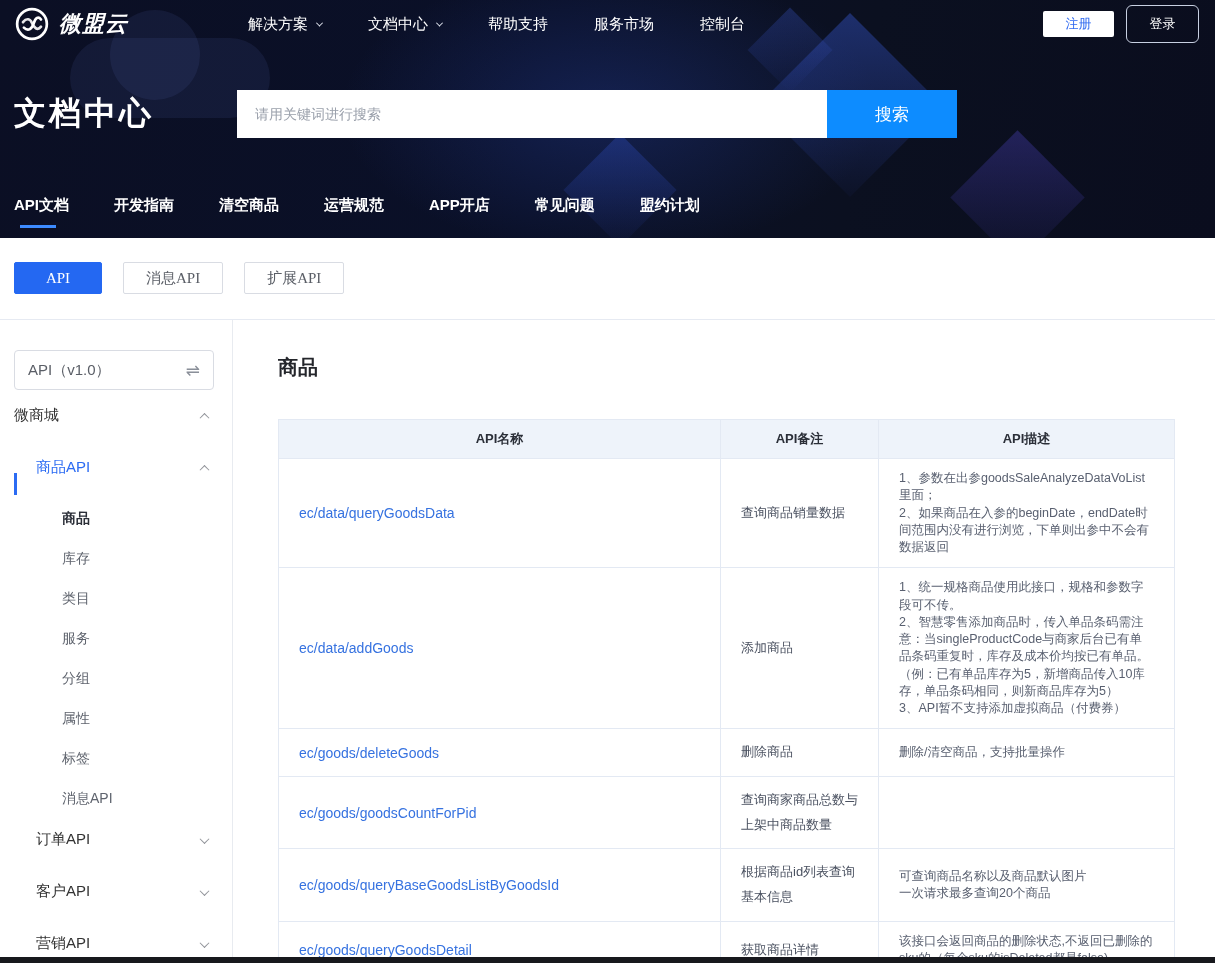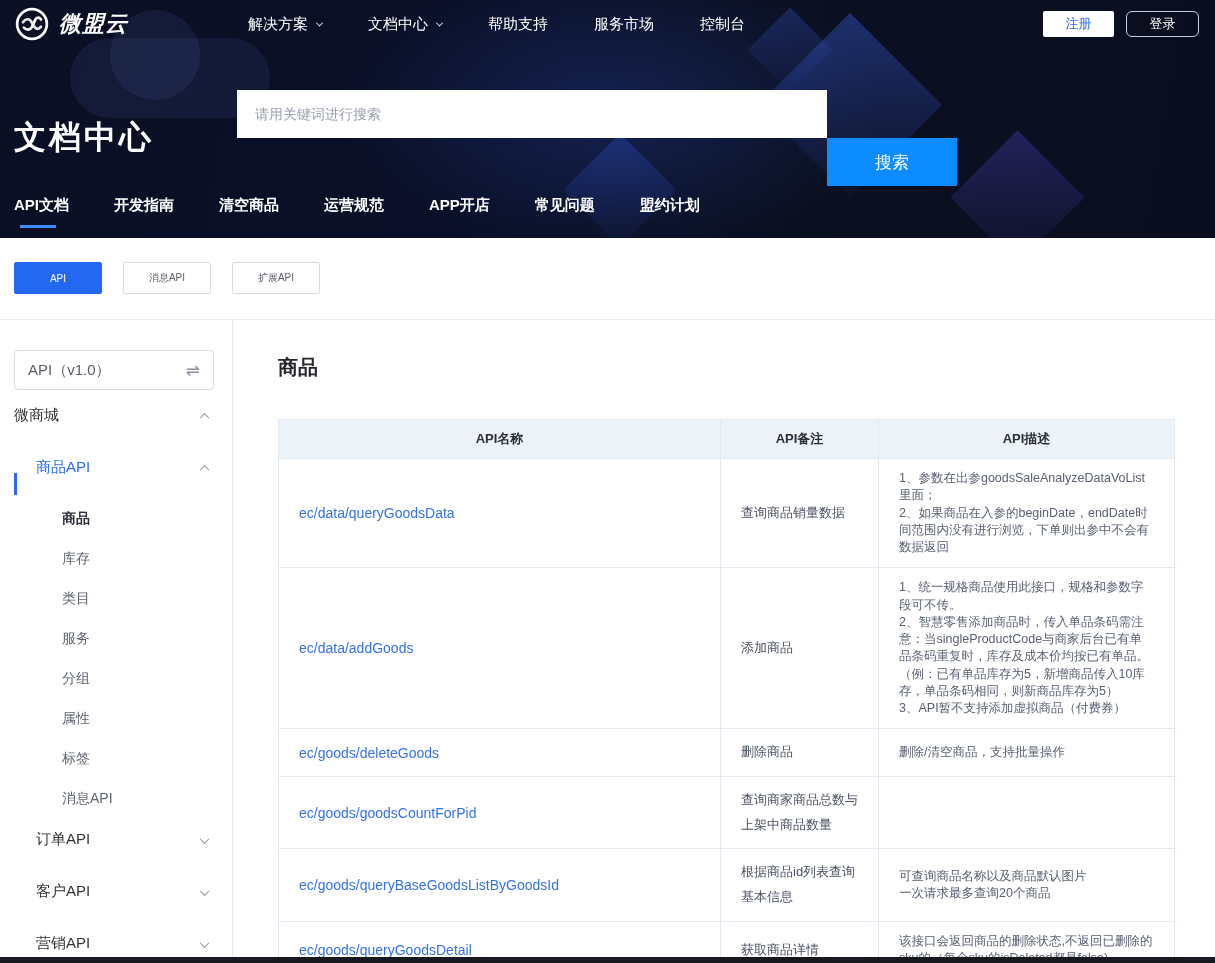--- a/index.html
+++ b/index.html
@@ -32,53 +32,53 @@
     height:48px; padding:0 16px 0 14px; }
   .brand { display:flex; align-items:center; gap:9px; color:#fff; cursor:pointer; }
   .brand svg { display:block; }
   .brand-text { font-size:22px; font-weight:bold; letter-spacing:1px;font-style:italic; }
   .nav-items { display:flex; align-items:center; margin-left:120px; gap:46px; }
   .nav-item { display:flex; align-items:center; gap:9px; color:#fff; font-size:15px;
     cursor:pointer; text-decoration:none;text-align:center; }
   .nav-right { margin-left:auto; display:flex; align-items:center; gap:12px; }
   .btn-register { width:71px; height:26px; border:none; border-radius:2px; background:#fff;
     color:#2e68f0; font-size:13px; cursor:pointer; font-family:inherit; }
-  .btn-login { width:73px; height:26px; border:1px solid #c8d0e2; border-radius:6px;
+  .btn-login { width:73px; height:38px; border:1px solid #c8d0e2; border-radius:6px;
     background:transparent; color:#fff; font-size:13px; cursor:pointer; font-family:inherit; }
 
   
   .chev { width:7px; height:7px; border-right:1.5px solid #909399; border-bottom:1.5px solid #909399;
     display:inline-block; flex:none; }
   .chev.down { transform:rotate(45deg) translate(-1px,-1px); }
   .chev.up { transform:rotate(-135deg) translate(-1px,-1px); }
   .chev.sm { width:5px; height:5px; border-color:#e8ecf5; }
 
   
   .hero-mid { position:relative; z-index:5; display:flex; align-items:center;
     padding-left:14px; margin-top:42px; }
   .hero-title { width:223px; color:#fff; font-size:32px; font-weight:bold; letter-spacing:3px; }
   .search-wrap { display:flex; }
   .search-input { width:590px; height:48px; border:none; outline:none; padding:0 18px;
     font-size:14px; font-family:inherit; color:#333; background:#fff; }
   .search-input::placeholder { color:#9aa0ab; }
   .search-btn { width:130px; height:48px; border:none; background:#0d8cff; color:#fff;
-    font-size:17px; cursor:pointer; font-family:inherit;margin-top:48px; }
+    font-size:17px; cursor:pointer; font-family:inherit; }
 
   
   .hero-tabs { position:relative; z-index:5; display:flex; gap:45px; padding-left:14px;
     margin-top:auto; margin-bottom:10px; }
   .htab { color:#fff; font-size:15px; font-weight:bold; cursor:pointer; text-align:left; }
   .htab .tab-label { display:block; padding-bottom:10px; }
   .htab .underline { display:none; width:36px; height:3px; background:#3d8bff; margin-left:6px; }
   .htab.active .underline { display:block; }
 
   
   .subtabs { display:flex; gap:21px; padding:24px 14px 25px 14px; border-bottom:1px solid #e6eaf2; }
-  .subtab { min-width:88px; height:32px; padding:0 22px; font-size:10px; cursor:pointer;
-    font-family:Liberation Sans, sans-serif; background:#fff; border:1px solid #d9dce3; color:#5a5e66; border-radius:2px; }
+  .subtab { min-width:88px; height:32px; padding:0 22px; font-size:15px; cursor:pointer;
+    font-family:Liberation Serif, serif; background:#fff; border:1px solid #d9dce3; color:#5a5e66; border-radius:2px; }
   .subtab.active { background:#2468f2; border-color:#2468f2; color:#fff; }
 
   
   .content { display:flex; align-items:stretch; min-height:643px; }
   .sidebar { width:233px; flex:none; border-right:1px solid #e8ebf0; padding:30px 18px 40px 14px; }
   .version-box { height:40px; border:1px solid #d9dce3; border-radius:4px; display:flex;
     align-items:center; justify-content:space-between; padding:0 13px; cursor:pointer;
     color:#5a5e66; font-size:15px; }
   .swap-icon { color:#8a8f99; font-size:17px; line-height:1; }
   .tree { margin-top:16px; }

